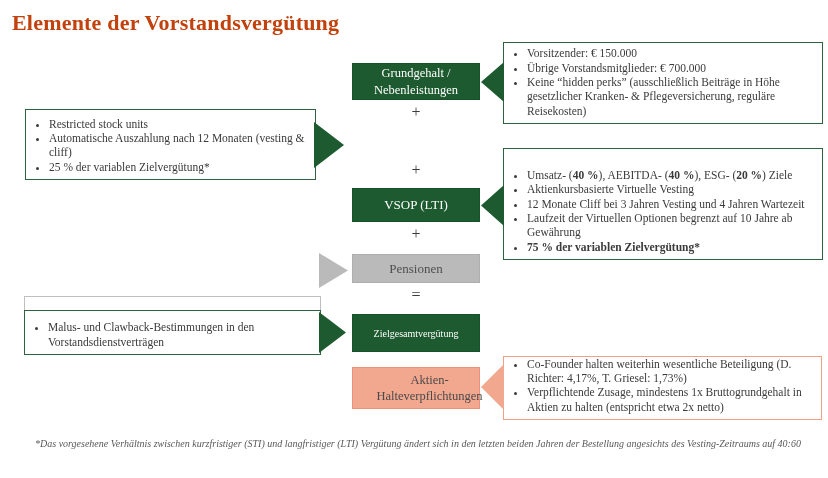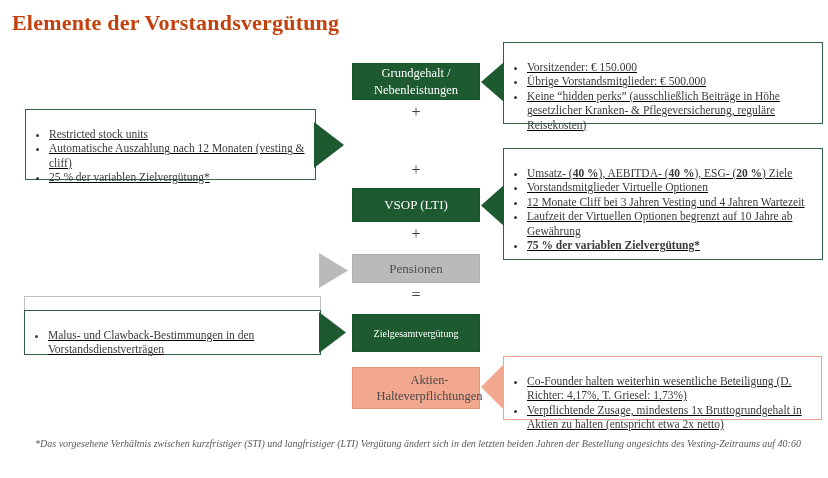--- a/index.html
+++ b/index.html
@@ -28,21 +28,21 @@
   #box-aktien      { top:367px; height:42px; font-size:12.5px; line-height:1.3;padding-left:27px; }
   .op {
     position:absolute; left:352px; width:128px; text-align:center;
     font-size:16px; color:#3d3d3d;
   }
   #op-plus-1 { top:103px; } #op-plus-2 { top:161px; }
   #op-plus-3 { top:225px; } #op-equals { top:286px; }
   
   .callout {
     position:absolute; background:#ffffff; box-sizing:border-box;
-    display:flex; align-items:flex-start; padding:17px 8px;text-decoration:underline;
+    display:flex; align-items:flex-end; padding:5px 8px;
   }
   .callout ul { margin:0; padding-left:15px; list-style:disc; }
   .callout li { font-size:11.5px; line-height:1.25; color:#3a3a3a; }
   .co-green  { border:1.5px solid #2f6240; }
   .co-gray   { border:1px solid #bfbfbf;margin-top:44px; }
   .co-salmon { border:1px solid #efa089; }
   .seg-b { font-weight:bold; }
   .co-gray li { color:#a9a9a9; }
   .co-gray .seg-b { color:#7f7f7f; }
   #callout-rsu         { left:25px;  top:109px; width:291px; height:71px; }
@@ -122,30 +122,30 @@
   <div class="callout co-green" id="callout-malus">
     <ul>
         <li><span>Malus- und Clawback-Bestimmungen in den Vorstandsdienstverträgen</span></li>
       </ul>
   </div>
   <div class="pointer pt-right pt-green" id="ptr-malus"></div>
 
   <div class="callout co-green" id="callout-grundgehalt">
     <ul>
         <li><span>Vorsitzender: € 150.000</span></li>
-        <li><span>Übrige Vorstandsmitglieder: € 500.000</span></li>
+        <li><span>Übrige Vorstandsmitglieder: € 700.000</span></li>
         <li><span>Keine “hidden perks” (ausschließlich Beiträge in Höhe gesetzlicher Kranken- &amp; Pflegeversicherung, reguläre Reisekosten)</span></li>
       </ul>
   </div>
   <div class="pointer pt-left pt-green" id="ptr-grundgehalt"></div>
 
   <div class="callout co-green" id="callout-vsop">
     <ul>
         <li><span>Umsatz- (</span><span class="seg-b">40 %</span><span>), AEBITDA- (</span><span class="seg-b">40 %</span><span>), ESG- (</span><span class="seg-b">20 %</span><span>) Ziele</span></li>
-        <li><span>Vorstandsmitglieder Virtuelle Optionen</span></li>
+        <li><span>Aktienkursbasierte Virtuelle Vesting</span></li>
         <li><span>12 Monate Cliff bei 3 Jahren Vesting und 4 Jahren Wartezeit</span></li>
         <li><span>Laufzeit der Virtuellen Optionen begrenzt auf 10 Jahre ab Gewährung</span></li>
         <li><span class="seg-b">75 % der variablen Zielvergütung*</span></li>
       </ul>
   </div>
   <div class="pointer pt-left pt-green" id="ptr-vsop"></div>
 
   <div class="callout co-salmon" id="callout-aktien">
     <ul>
         <li><span>Co-Founder halten weiterhin wesentliche Beteiligung (D. Richter: 4,17%, T. Griesel: 1,73%)</span></li>

